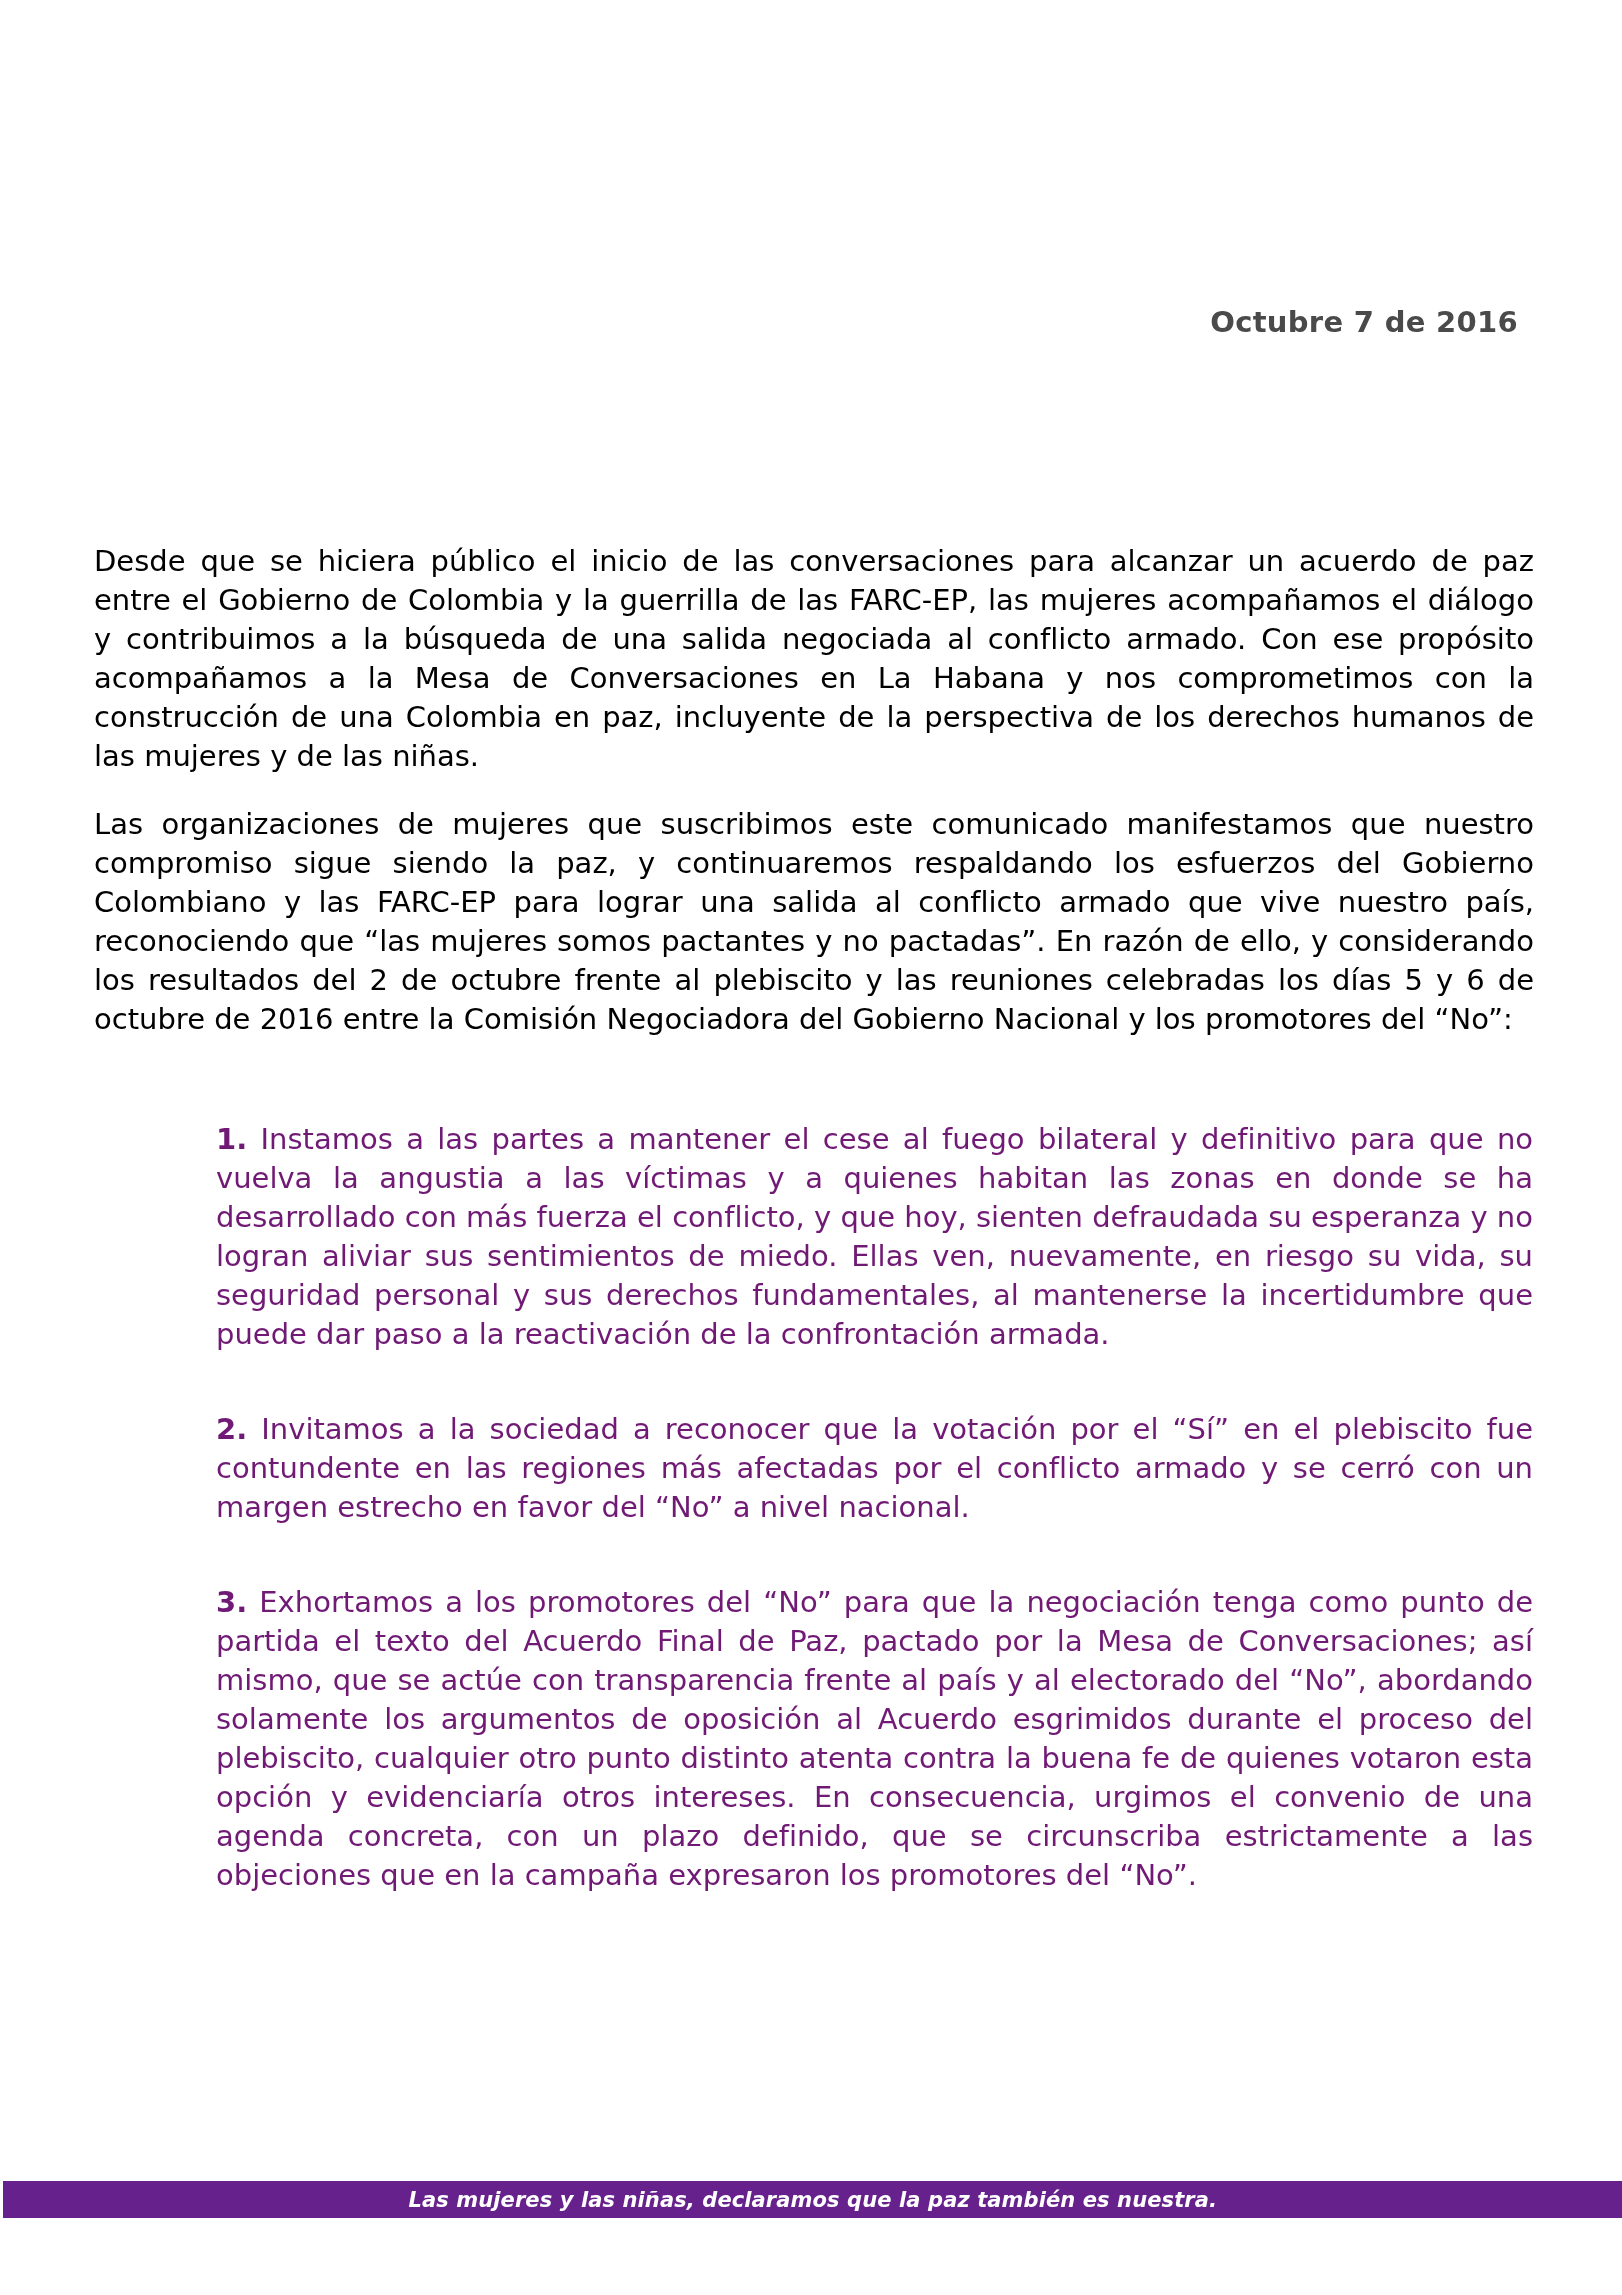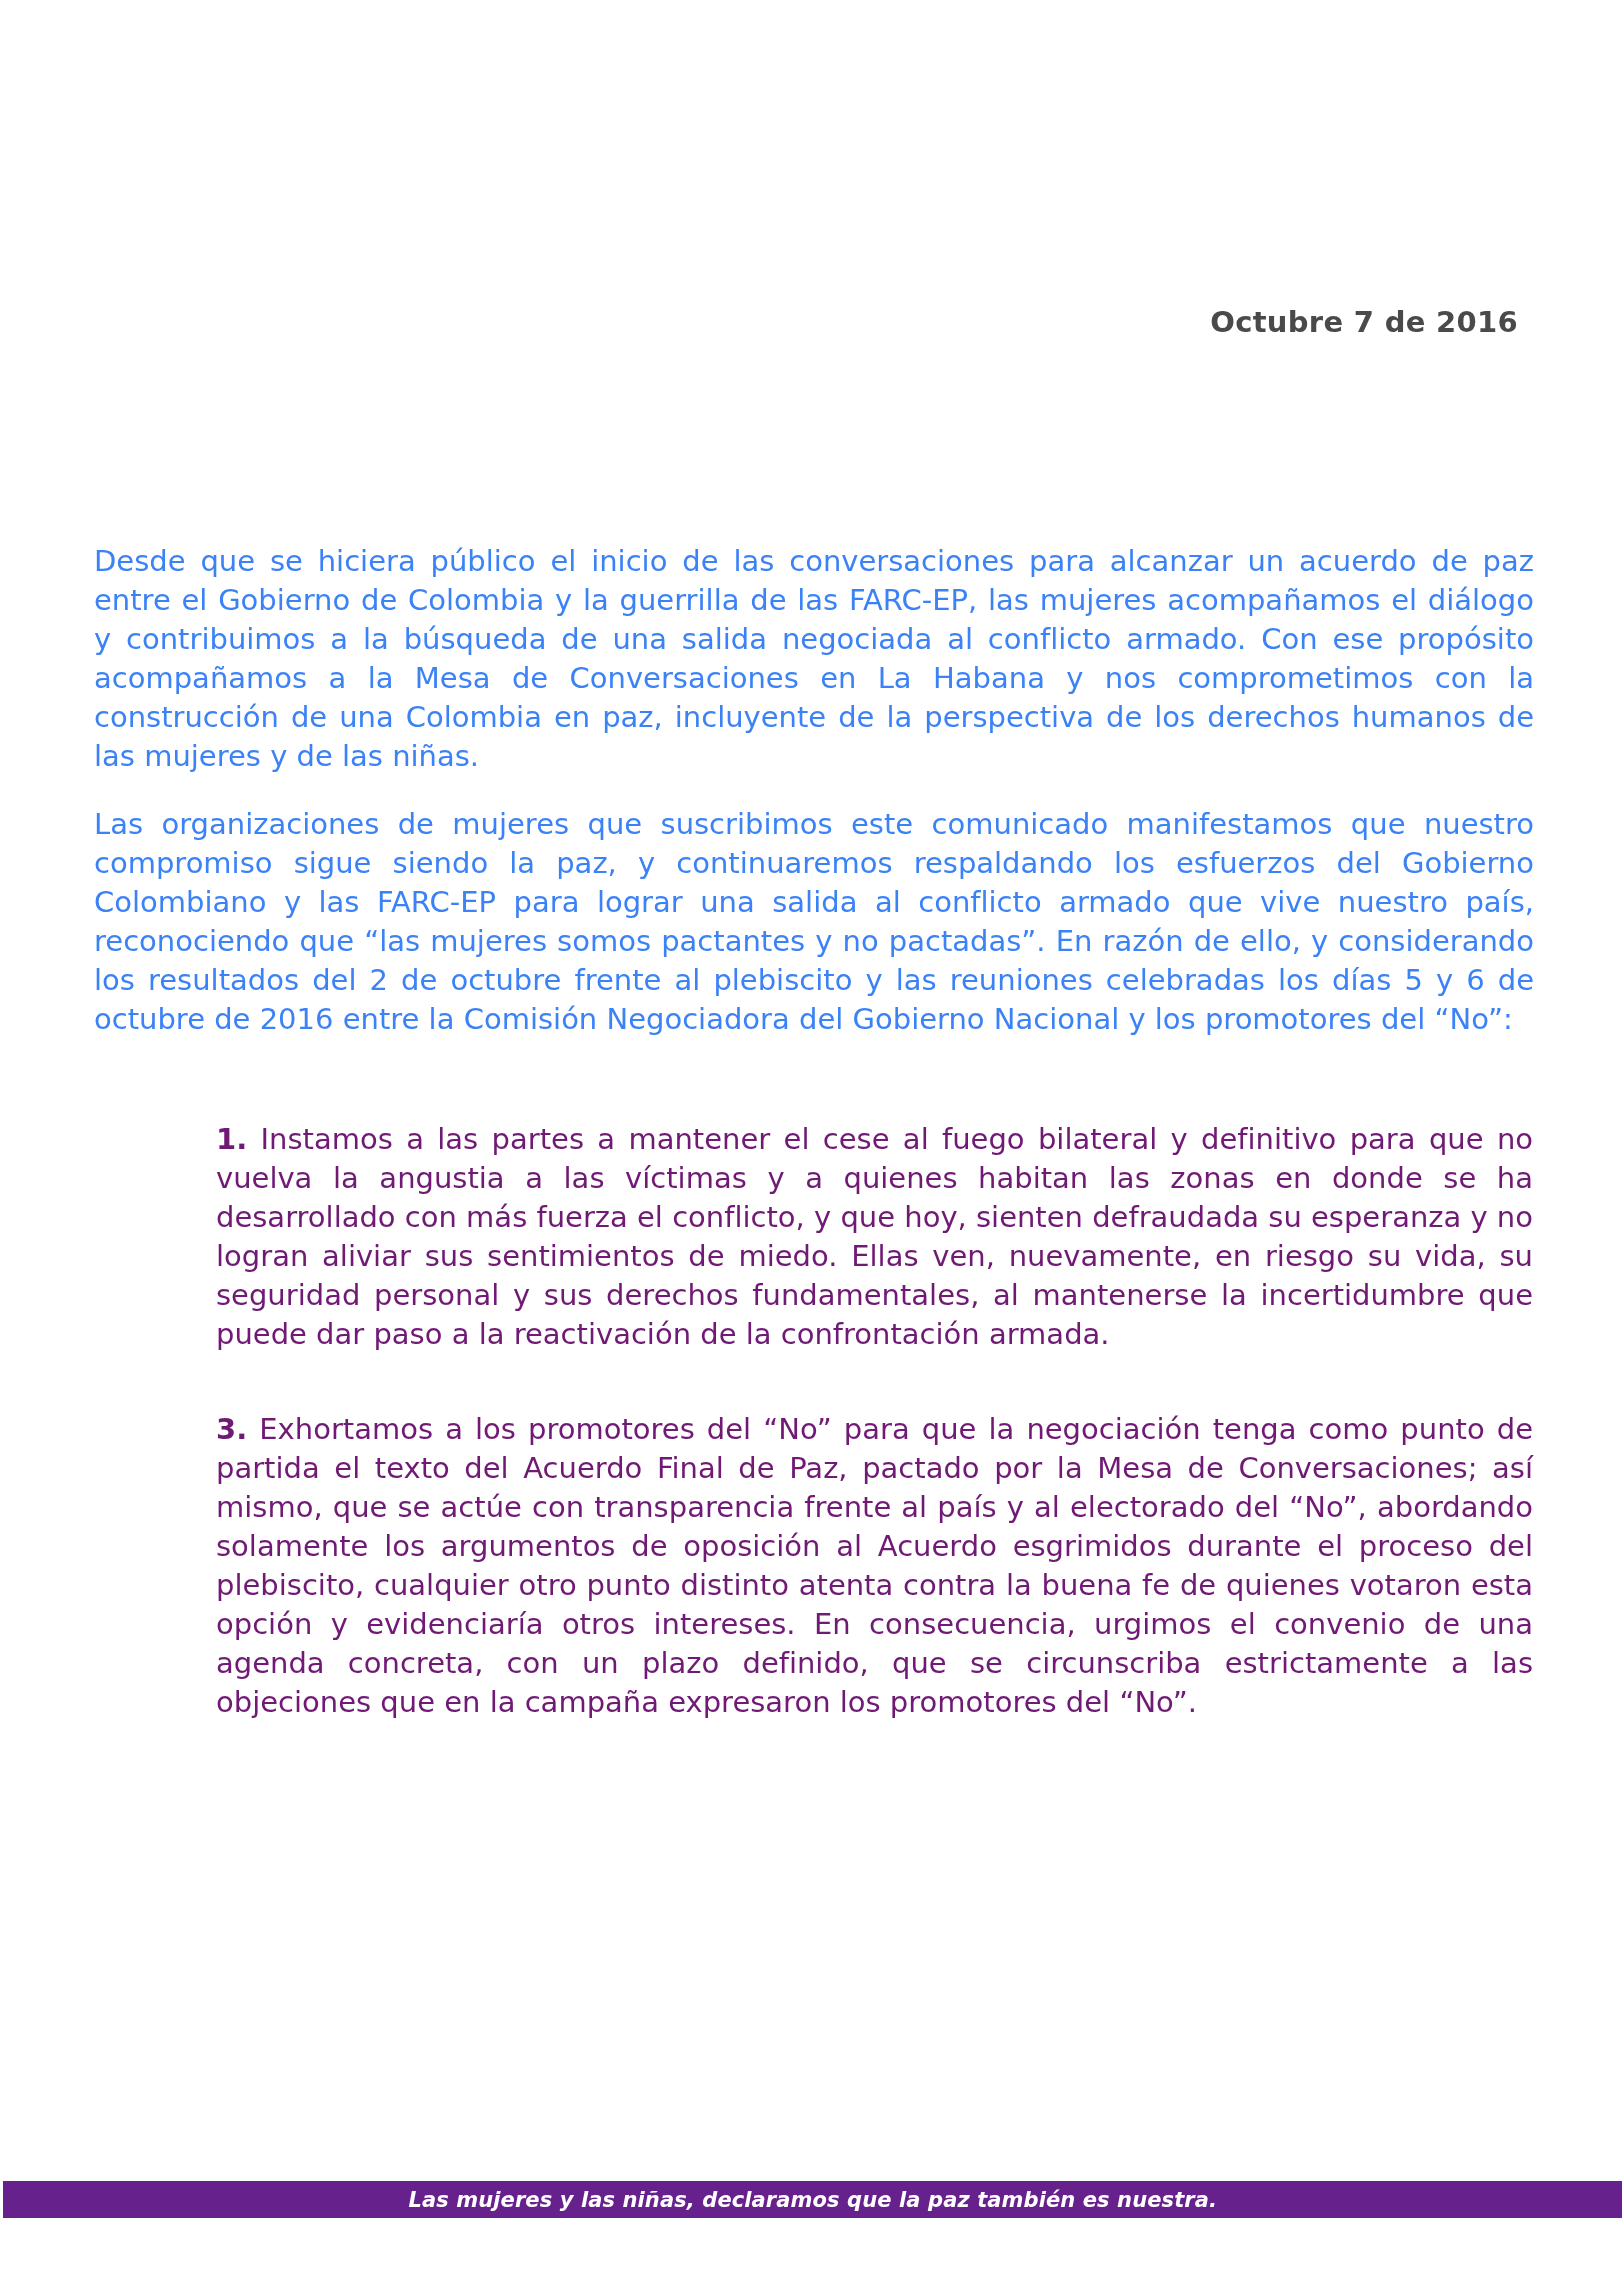--- a/index.html
+++ b/index.html
@@ -38,21 +38,21 @@
     position: absolute;
     left: 94px;
     width: 1440px;
   }
 
   .para {
     text-align: justify;
     text-justify: inter-word;
     font-size: 29px;
     line-height: 39px;
-    color: #3b82f6;
+    color: #000000;
     margin: 0 0 29px 0;
     hyphens: none;
   }
 
   .para:last-child { margin-bottom: 0; }
 
   
   .clause-list {
     position: absolute;
     left: 216px;
@@ -108,20 +108,23 @@
     <p class="para">Desde que se hiciera público el inicio de las conversaciones para alcanzar un acuerdo de paz entre el Gobierno de Colombia y la guerrilla de las FARC-EP, las mujeres acompañamos el diálogo y contribuimos a la búsqueda de una salida negociada al conflicto armado. Con ese propósito acompañamos a la Mesa de Conversaciones en La Habana y nos comprometimos con la construcción de una Colombia en paz, incluyente de la perspectiva de los derechos humanos de las mujeres y de las niñas.</p>
     <p class="para">Las organizaciones de mujeres que suscribimos este comunicado manifestamos que nuestro compromiso sigue siendo la paz, y continuaremos respaldando  los esfuerzos del Gobierno Colombiano y las FARC-EP para lograr una salida al conflicto armado que vive nuestro país, reconociendo que “las mujeres somos pactantes y no pactadas”. En razón de ello, y considerando los resultados del 2 de octubre frente al plebiscito y las reuniones celebradas los días 5 y 6 de octubre de 2016 entre la Comisión Negociadora del Gobierno Nacional y los promotores del “No”:</p>
   </div>
 
   <div class="clause-list" style="top: 1120px;">
 
     <p class="clause">
       <span class="clause-num">1.</span><span> Instamos a las partes a mantener el cese al fuego bilateral y definitivo para que no vuelva la angustia a las víctimas y a quienes habitan las zonas en donde se ha desarrollado con más fuerza el conflicto, y que hoy, sienten defraudada su esperanza y no logran aliviar sus sentimientos de miedo. Ellas ven, nuevamente, en riesgo su vida, su seguridad personal y sus derechos fundamentales, al mantenerse la incertidumbre que puede dar paso a la reactivación de la confrontación armada.</span>
     </p>
 
+    <p class="clause">
+      <span class="clause-num">2.</span><span> Invitamos a la sociedad a reconocer que la votación por el “Sí” en el plebiscito fue contundente en las regiones más afectadas por el conflicto armado y se cerró con un margen estrecho en favor del “No” a nivel nacional.</span>
+    </p>
 
     <p class="clause">
       <span class="clause-num">3.</span><span> Exhortamos a los promotores del “No” para que la negociación tenga como punto de partida el texto del Acuerdo Final de Paz, pactado por la Mesa de Conversaciones; así mismo, que se actúe con transparencia frente al país y al electorado del “No”, abordando solamente los argumentos de oposición al Acuerdo esgrimidos durante el proceso del plebiscito, cualquier otro punto distinto atenta contra la buena fe de quienes votaron esta opción y evidenciaría otros intereses. En consecuencia, urgimos el convenio de una agenda concreta, con un plazo definido, que se circunscriba estrictamente a las objeciones que en la campaña expresaron los promotores del “No”.</span>
     </p>
 
   </div>
 
   <div class="footer-bar">
     <span class="footer-text">Las mujeres y las niñas, declaramos que la paz también es nuestra.</span>
   </div>

